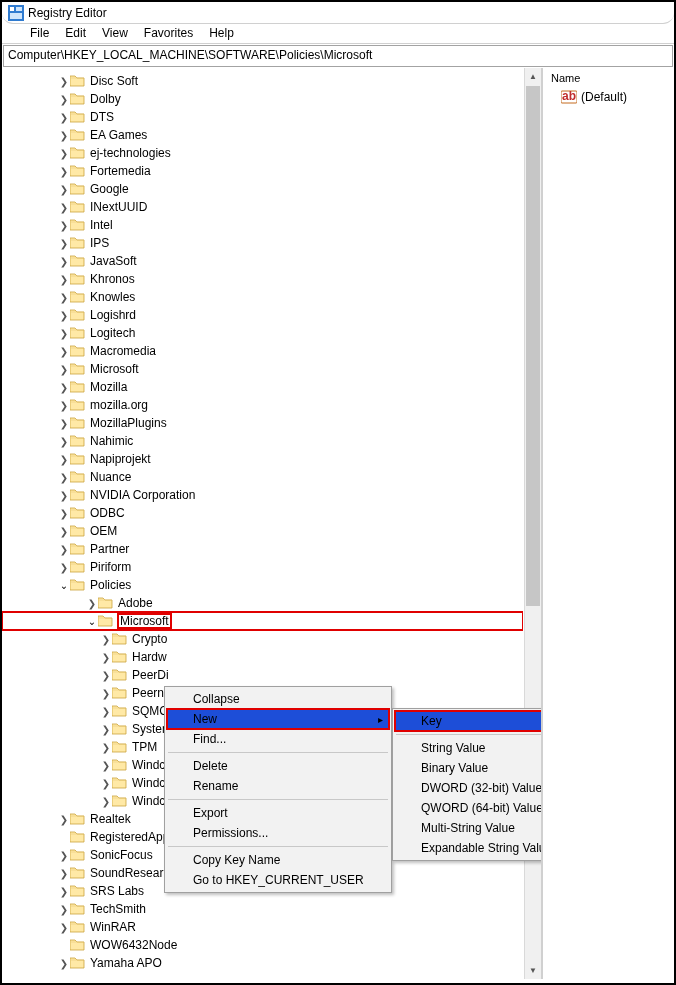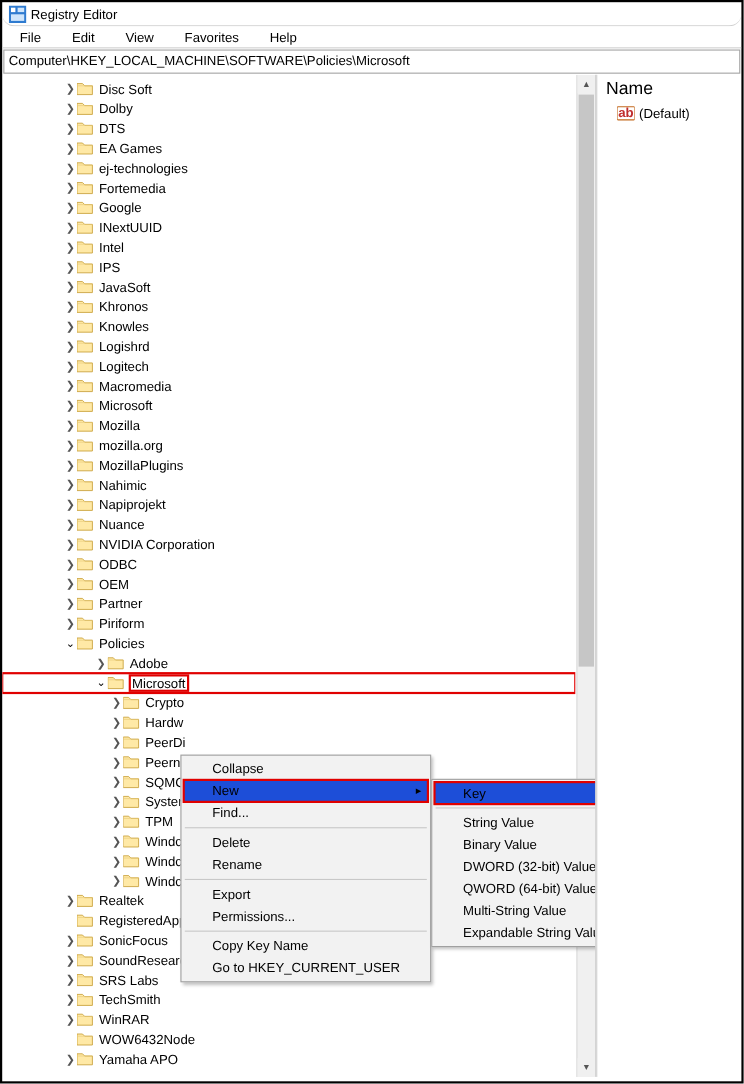--- a/index.html
+++ b/index.html
@@ -1,26 +1,26 @@
 <!DOCTYPE html>
 <html><head>
 <meta charset="utf-8">
 <style>
 * { box-sizing: border-box; margin: 0; padding: 0; font-family: "Segoe UI", Tahoma, sans-serif; font-size: 12px; }
 body { background: #fff; width: 676px; height: 985px; border: 2px solid #000; overflow: hidden; }
 .titlebar { display: flex; align-items: center; height: 22px; padding: 2px 6px; border-bottom: 1px solid #d0d0d0; border-radius: 11px; }
 .titlebar .icon { width: 16px; height: 16px; margin-right: 4px; display: inline-flex; }
 .titlebar .title { font-size: 12px; }
-.menubar { display: flex; gap: 12px; height: 20px; border-bottom: 1px solid #d0d0d0; padding: 2px 8px; align-items: center; }
+.menubar { display: flex; gap: 0; height: 20px; border-bottom: 1px solid #d0d0d0; padding: 2px 20px; }
 .menubar .item { padding: 0 8px; cursor: default; }
 .addressbar { height: 22px; border: 1px solid #a3a3a3; margin: 1px; padding: 2px 4px; font-size: 12px; overflow: hidden; white-space: nowrap; }
 .panes { display: flex; height: calc(100% - 70px); }
 .treepane { width: 540px; border-right: 1px solid #d0d0d0; position: relative; overflow: hidden; }
 .valuepane { flex: 1; padding: 2px 6px; border-left: 1px solid #d0d0d0; }
-.valuepane .colhdr { font-size: 16px; padding: 2px 2px 4px; }
+.valuepane .colhdr { font-size: 11px; padding: 2px 2px 4px; }
 .valuepane .defrow { display: flex; align-items: center; gap: 4px; padding: 2px 12px; }
 .tree { position: absolute; top: 0; left: 0; right: 18px; bottom: 0; padding: 4px 0 4px 0; overflow: hidden; }
 .node { display: flex; align-items: center; height: 18px; white-space: nowrap; }
 .caret { width: 12px; text-align: center; color: #555; font-size: 10px; user-select: none; }
 .caret.open { color: #000; }
 .caret.none { visibility: hidden; }
 .folder { width: 16px; height: 14px; margin-right: 4px; display: inline-flex; }
 .label { font-size: 12px; }
 .highlight-red { outline: 2px solid #e00000; outline-offset: -1px; }
 .ind0 { padding-left: 56px; }

